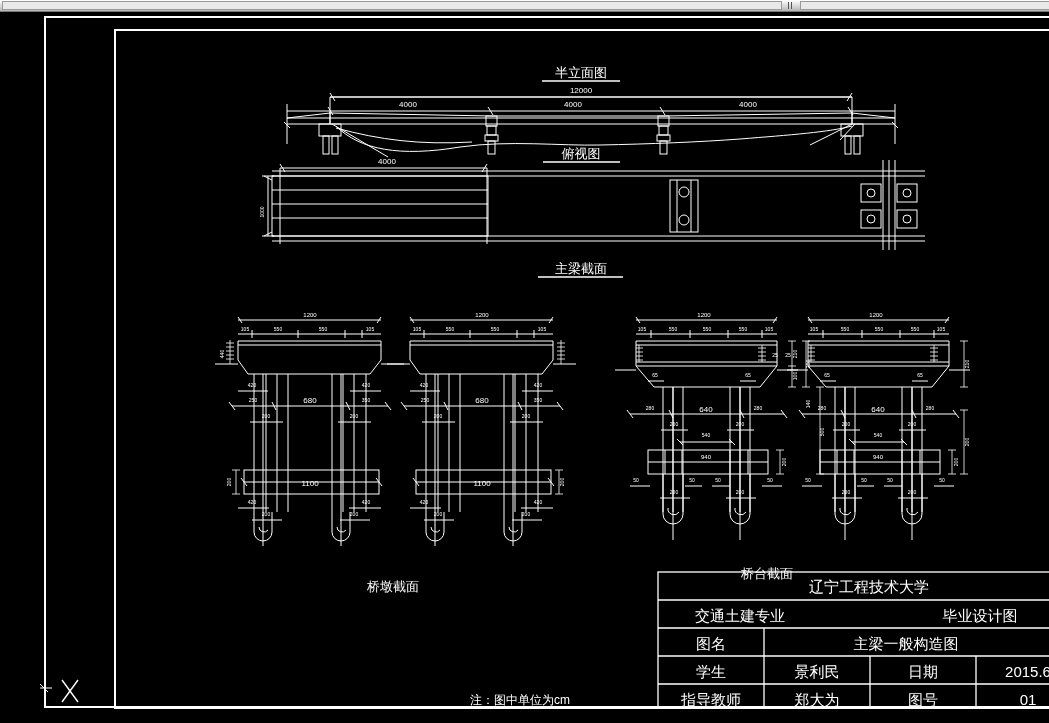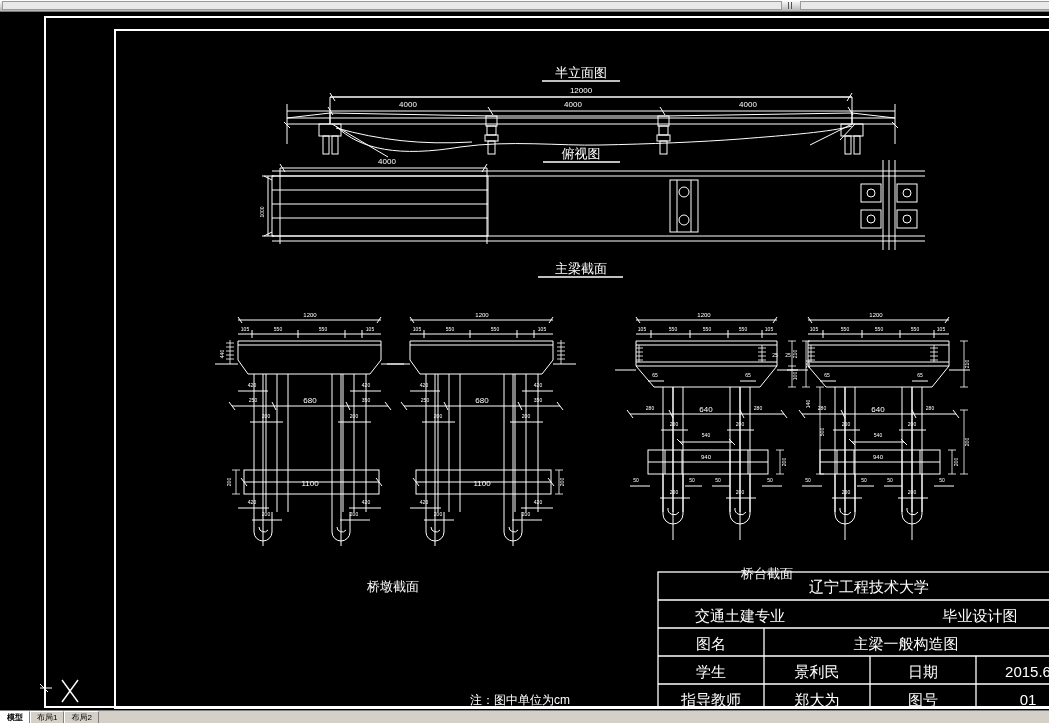--- a/index.html
+++ b/index.html
@@ -768,19 +768,14 @@
 
       <text class="tb" x="671" y="693" text-anchor="middle">指导教师</text>
       <text class="tb" x="777" y="693" text-anchor="middle">郑大为</text>
       <text class="tb" x="883" y="693" text-anchor="middle">图号</text>
       <text class="tb" x="988" y="693" text-anchor="middle">01</text>
     </g>
 
   </svg>
   </div>
 
-  <div id="bottom-strip">
-    <div class="cad-tab active">模型</div>
-    <div class="cad-tab">布局1</div>
-    <div class="cad-tab">布局2</div>
-  </div>
 
 </div>
 
 </body></html>

